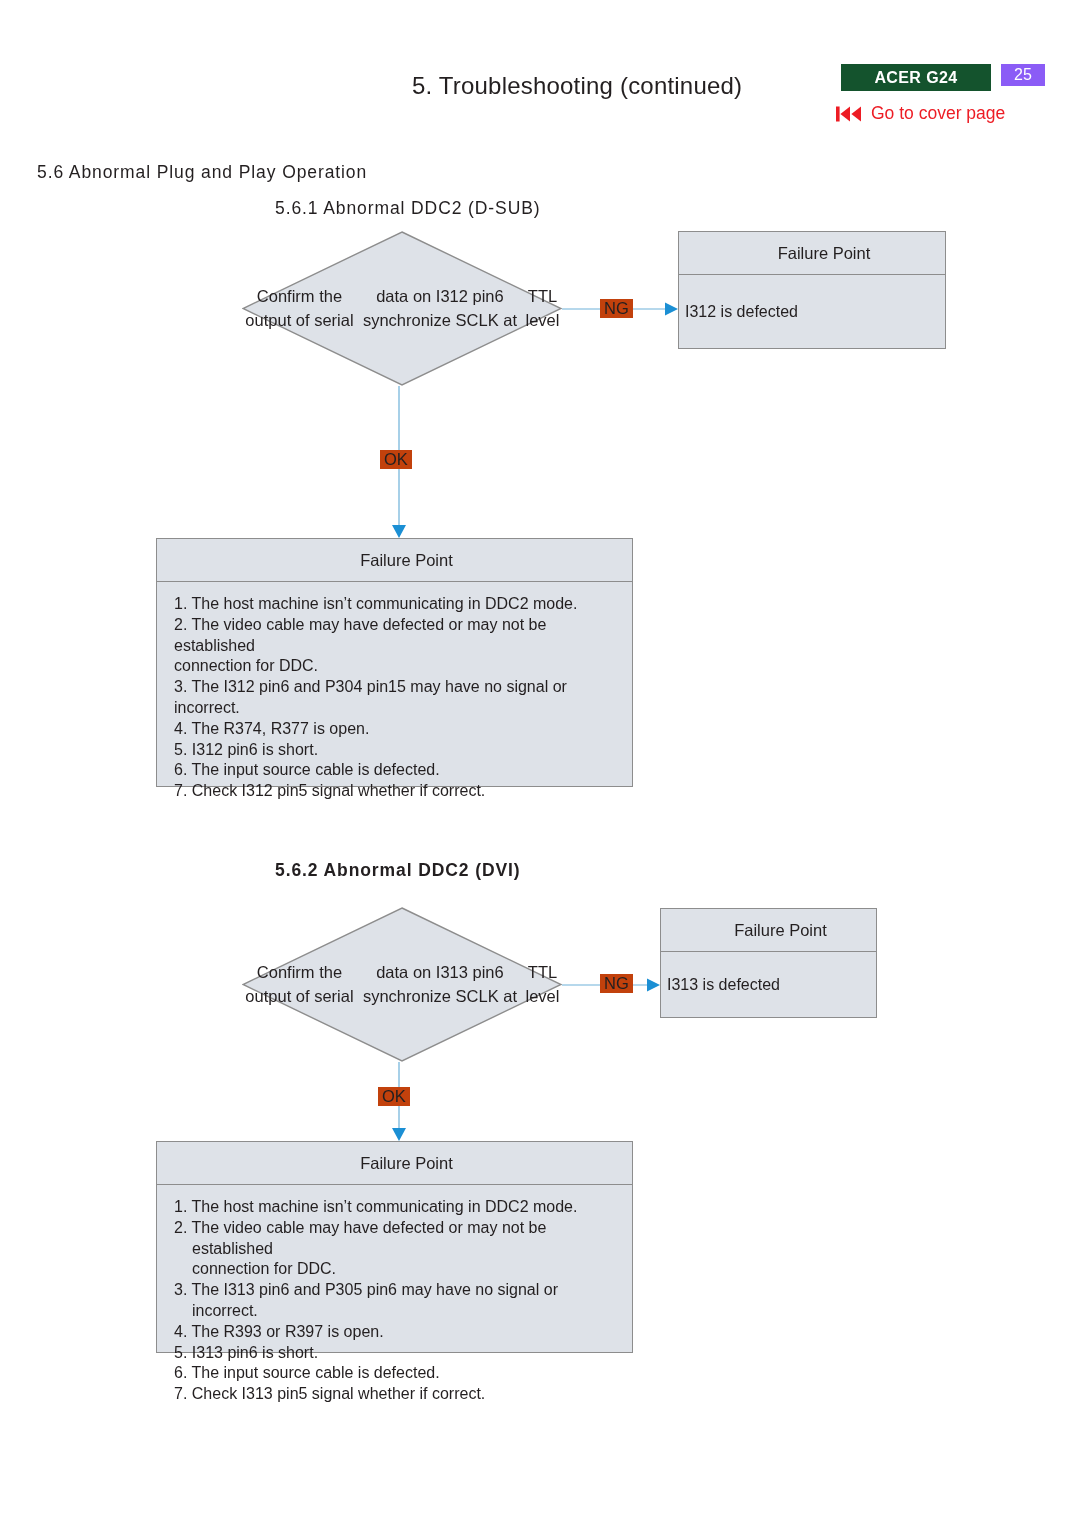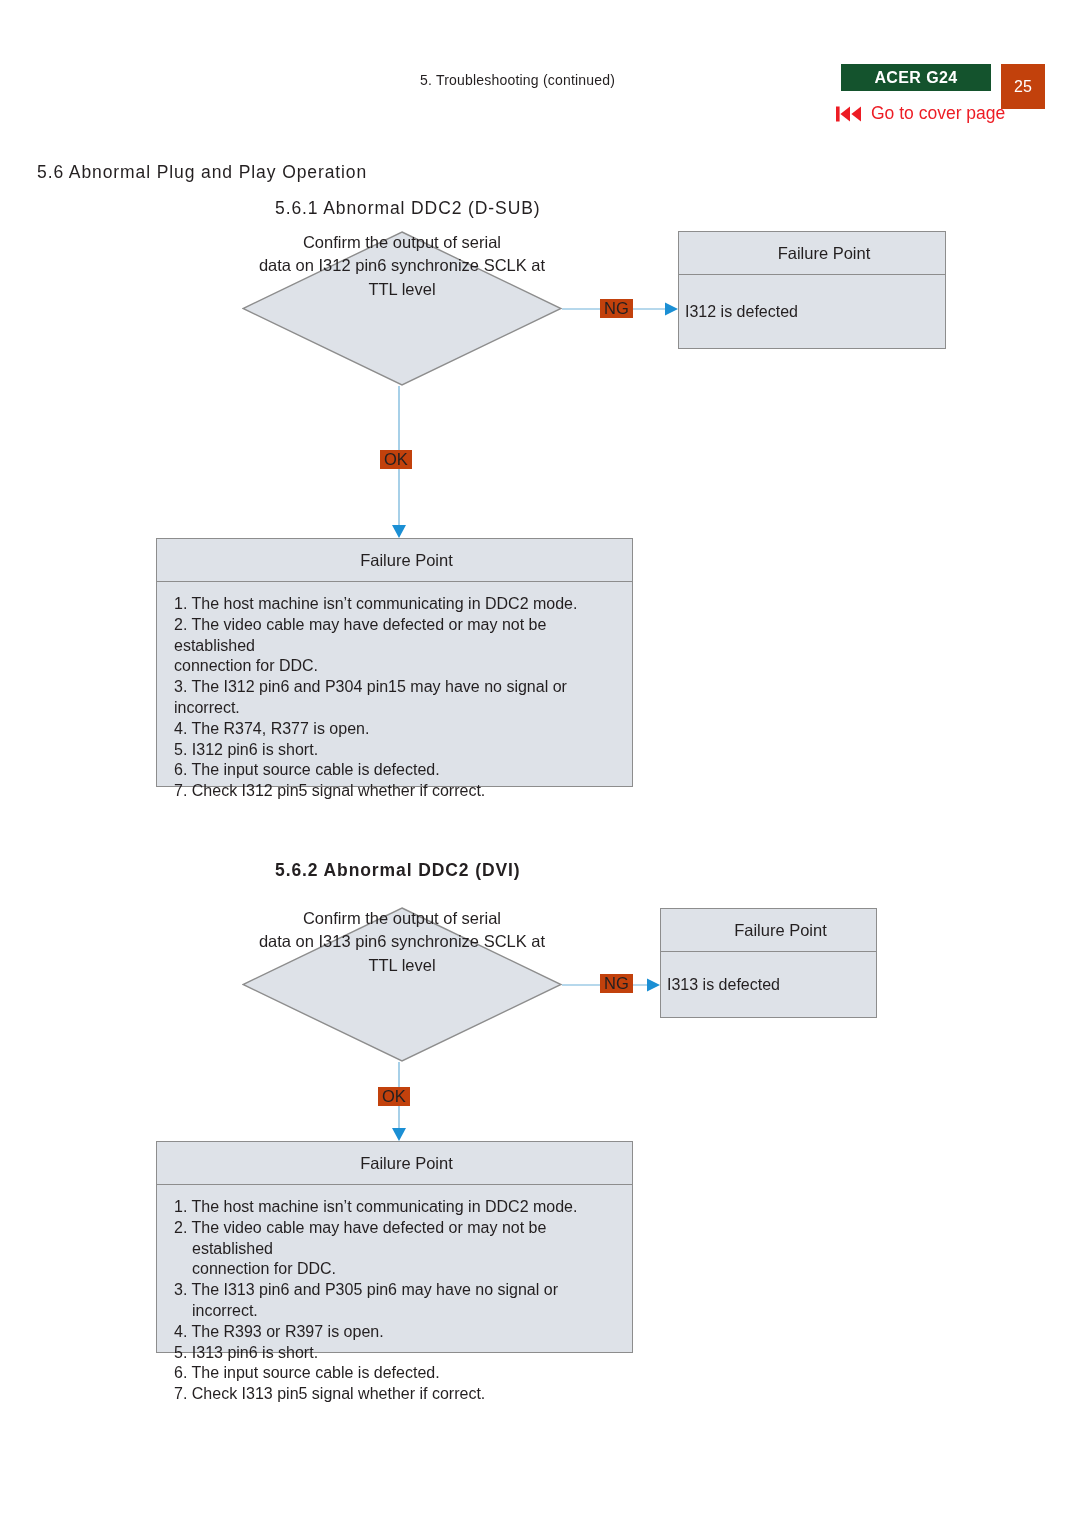--- a/index.html
+++ b/index.html
@@ -15,42 +15,41 @@
     color: #1a1a1a;
     overflow: hidden;
   }
 
   .page { position: absolute; inset: 0; }
 
   
   .hdr-title {
     position: absolute;
     left: 412px; top: 72px;
-    font-size: 14px;
+    font-size: 24px;
     letter-spacing: 0.2px;
     color: #231f20;
     white-space: nowrap;
-    margin-left: 8px;
   }
   .badge-model {
     position: absolute;
     left: 841px; top: 64px;
     width: 150px; height: 27px;
     background: #14532d;
     color: #ffffff;
     font-size: 16px;
     font-weight: bold;
     letter-spacing: 0.4px;
     display: flex; align-items: center; justify-content: center;
   }
   .badge-page {
     position: absolute;
     left: 1001px; top: 64px;
-    width: 44px; height: 45px;
-    background: #c2410c;
+    width: 44px; height: 22px;
+    background: #8b5cf6;
     color: #ffffff;
     font-size: 16px;
     display: flex; align-items: center; justify-content: center; text-align: center;
   }
   .cover-link {
     position: absolute;
     left: 836px; top: 103px;
     display: flex; align-items: center;
     color: #ed1c24;
     font-size: 17.5px;
@@ -118,22 +117,22 @@
   #ng-box-2   { left: 660px; top: 908px; width: 217px; height: 110px; }
   #fail-box-2 { left: 156px; top: 1141px; width: 477px; height: 212px; }
 
   
   .diamond-wrap { position: absolute; }
   .diamond-wrap svg { display: block; }
   .diamond-text {
     position: absolute;
     left: 0; top: 0;
     width: 100%; height: 100%;
-    display: flex; flex-direction: column;
-    align-items: center; justify-content: flex-start;
+    display: flex; flex-direction: row;
+    align-items: center; justify-content: flex-end;
     font-size: 16.5px;
     line-height: 1.42;
     color: #231f20;
     text-align: center;
     pointer-events: none;
   }
   #diamond-1 { left: 242px; top: 231px; width: 320px; height: 155px; }
   #diamond-2 { left: 242px; top: 907px; width: 320px; height: 155px; }
 
   

